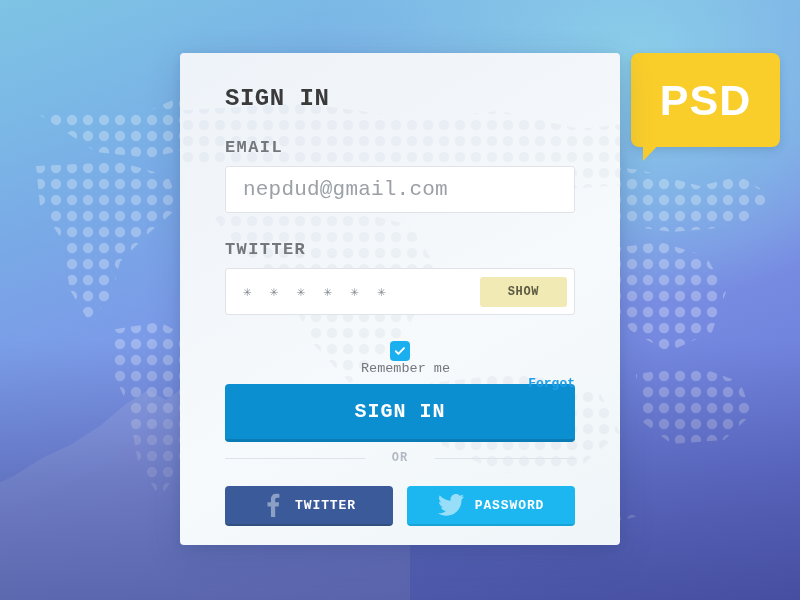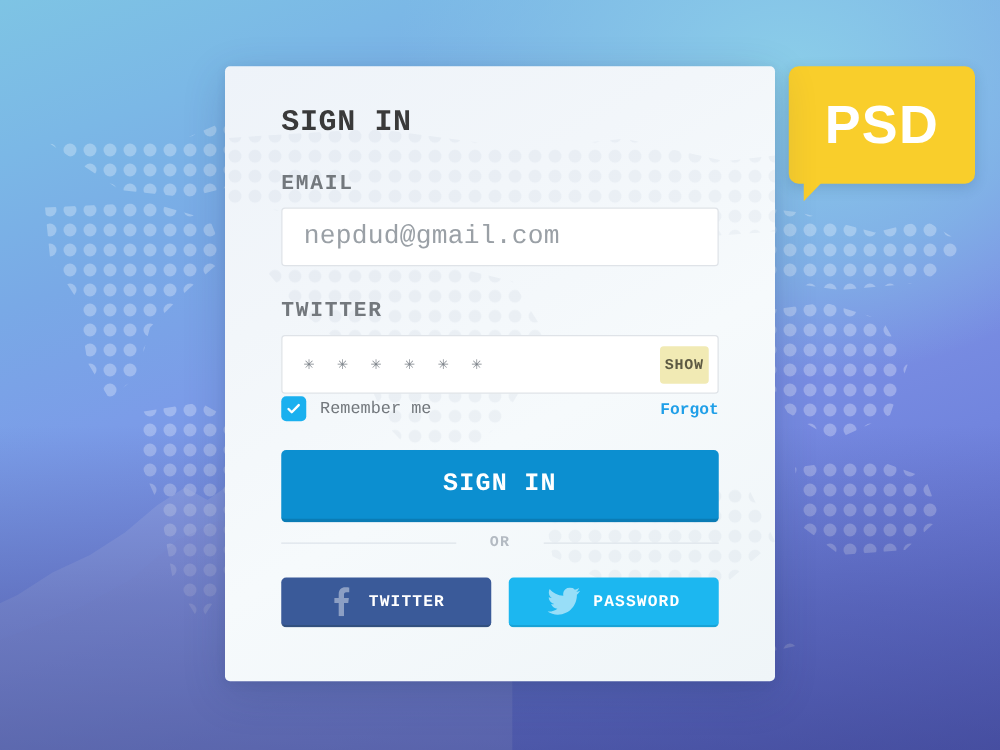--- a/index.html
+++ b/index.html
@@ -170,37 +170,38 @@
     overflow: hidden;
   }
   .input-text.masked {
     color: #7d838a;
     font-size: 14px;
     letter-spacing: 5px;
   }
 
   #show-button {
     margin-right: 7px;
-    padding: 8px 4px;
+    padding: 8px 28px;
     background: #f1eab4;
     border-radius: 3px;
     font-size: 12px;
     font-weight: bold;
     color: #5d5a43;
     letter-spacing: .6px;
     cursor: pointer;
     user-select: none;
   }
 
   
   #remember-row {
-    margin-top: 2px;
+    margin-top: 26px;
     display: flex;
     align-items: center;
     height: 20px;
+    flex-direction: column;
   }
   #checkbox {
     width: 20px;
     height: 20px;
     background: #1ab0ef;
     border-radius: 4px;
     display: flex;
     align-items: center;
     justify-content: center;
     cursor: pointer;

